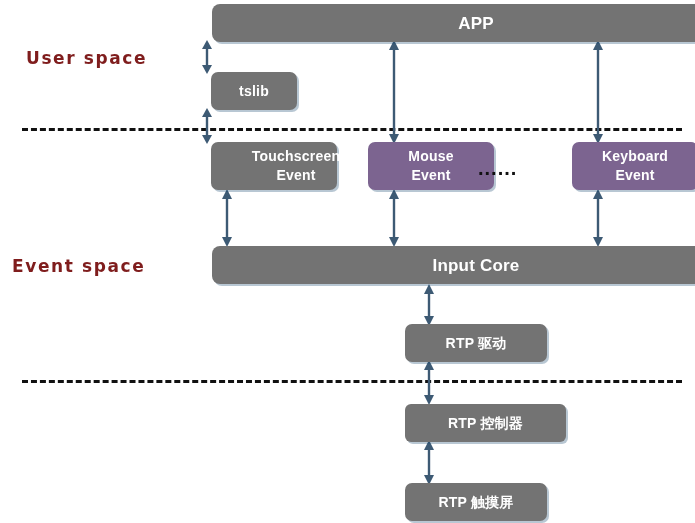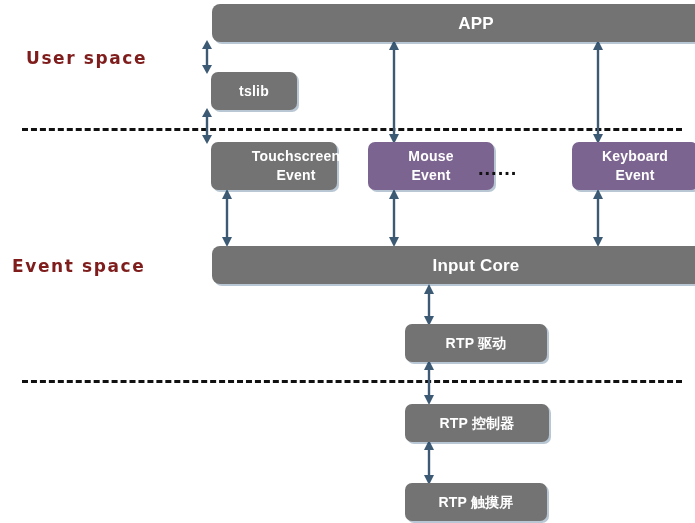--- a/index.html
+++ b/index.html
@@ -193,21 +193,21 @@
   </div>
 
   <div class="box blue wide" style="left:165px; top:246px; width:528px; height:38px;">
     <span class="label">Input Core</span>
   </div>
 
   <div class="box blue" style="left:358px; top:324px; width:142px; height:38px;">
     <span class="label">RTP 驱动</span>
   </div>
 
-  <div class="box blue" style="left:358px; top:404px; width:144px; height:38px;">
+  <div class="box blue" style="left:358px; top:404px; width:161px; height:38px;border-radius:6px;">
     <span class="label">RTP 控制器</span>
   </div>
 
   <div class="box blue" style="left:358px; top:483px; width:142px; height:38px;">
     <span class="label">RTP 触摸屏</span>
   </div>
 
 </div>
 
 </body></html>

